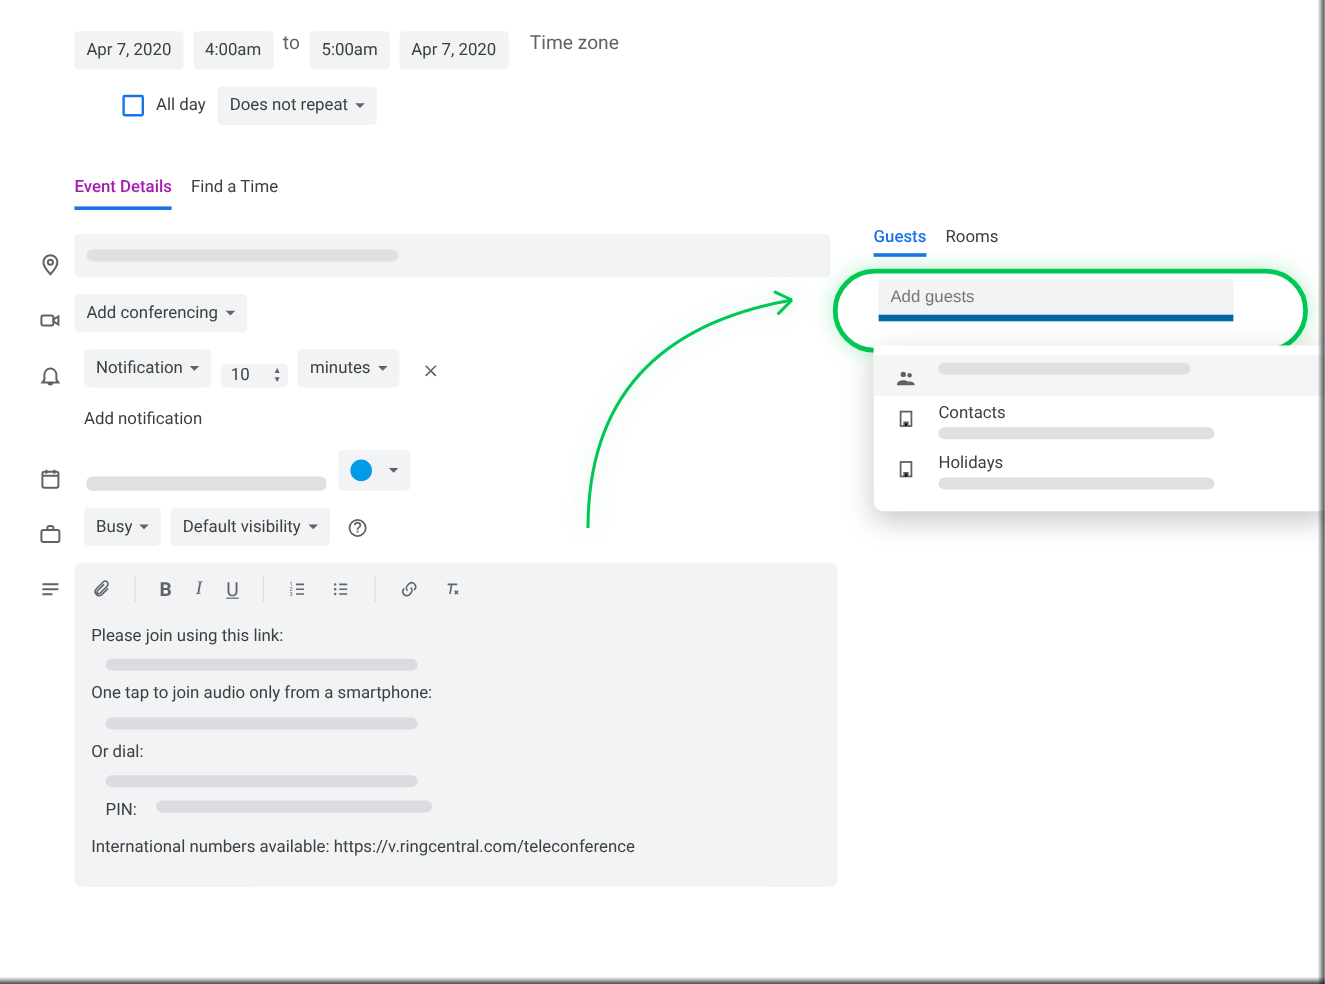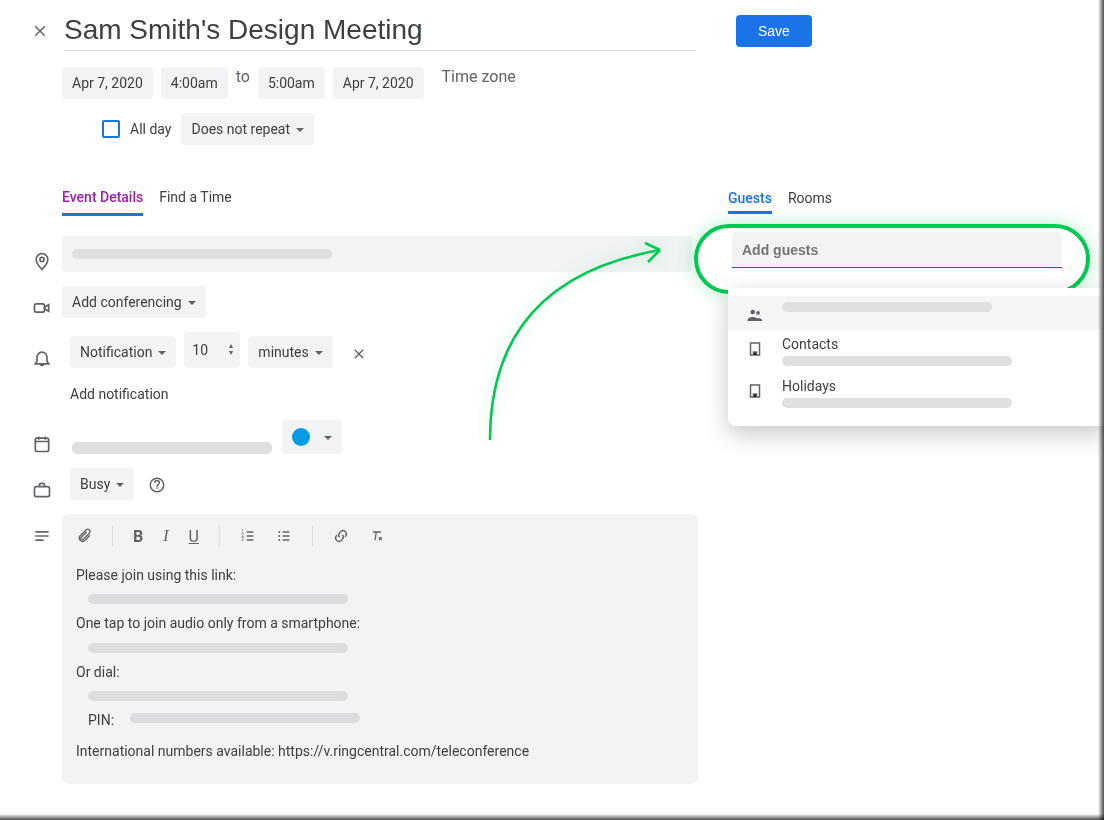--- a/index.html
+++ b/index.html
@@ -152,21 +152,21 @@
   }
   .ph-bar {
     height: 10px;
     background: #e0e0e0;
     border-radius: 5px;
   }
   .stepper {
     background: #f1f3f4;
     border-radius: 4px;
     width: 56px;
-    height: 36px;
+    height: 20px;
     display: flex;
     align-items: center;
     padding: 0 8px;
     font-size: 14px;
     position: relative;
   }
   .stepper .arrows {
     position: absolute;
     right: 6px;
     font-size: 7px;
@@ -236,31 +236,30 @@
     font-size: 14px;
   }
   .right-tabs .active { color: #1a73e8; font-weight:500; border-bottom:3px solid #1a73e8; padding-bottom:4px;}
   .right-tabs .inactive { padding-bottom:8px; cursor:pointer;text-align:center;}
 
   .guest-input-wrap {
     margin-top: 14px;
     padding: 4px;
   }
   .guest-input {
-    width: 330px;
+    width: 296px;
     height: 36px;
     border: none;
     background: #f1f3f4;
-    border-bottom: 1px solid #0369a1;
+    border-bottom: 6px solid #0369a1;
     font-size: 14px;
     padding: 0 10px;
     border-radius: 4px 4px 0 0;
     outline: none;
     color: #3c4043;
-    font-weight: bold;
   }
   .guest-input::placeholder { color: #757575; }
 
   .highlight-ring {
     position: absolute;
     left: -34px;
     top: 34px;
     width: 396px;
     height: 70px;
     border: 4px solid #00c853;
@@ -302,29 +301,20 @@
   svg { display:block; }
 </style>
 </head>
 <body>
 
 <div class="shadow-edge"></div>
 <div class="shadow-bottom"></div>
 
 <div class="container">
 
-  <div class="header-row">
-    <div class="close-btn">
-      <svg width="18" height="18" viewBox="0 0 24 24">
-          <path fill="currentColor" d="M19 6.41 17.59 5 12 10.59 6.41 5 5 6.41 10.59 12 5 17.59 6.41 19 12 13.41 17.59 19 19 17.59 13.41 12z"></path>
-        </svg>
-    </div>
-    <input class="title-input" value="Sam Smith's Design Meeting" style="">
-    <button class="save-btn">Save</button>
-  </div>
 
   <div class="left-col">
 
     <div class="date-row">
       <div class="chip">Apr 7, 2020</div>
       <div class="chip">4:00am</div>
       <span class="muted">to</span>
       <div class="chip">5:00am</div>
       <div class="chip">Apr 7, 2020</div>
       <span class="muted" style="margin-left:10px; cursor:pointer;">Time zone</span>
@@ -407,20 +397,21 @@
       </div>
 
       <div class="form-row" style="gap:8px;">
         <div class="row-icon">
           <svg width="20" height="20" viewBox="0 0 24 24">
               <rect x="3" y="8" width="18" height="12" rx="2" fill="none" stroke="currentColor" stroke-width="2"></rect>
               <path fill="none" stroke="currentColor" stroke-width="2" d="M9 8V6a2 2 0 0 1 2-2h2a2 2 0 0 1 2 2v2"></path>
             </svg>
         </div>
         <div class="chip caret">Busy</div>
+        <div class="chip caret">Default visibility</div>
         <div style="color:#5f6368; padding:6px; cursor:pointer;">
           <svg width="18" height="18" viewBox="0 0 24 24">
               <circle cx="12" cy="12" r="9" fill="none" stroke="currentColor" stroke-width="2"></circle>
               <path fill="currentColor" d="M11 17h2v-2h-2v2zm1-12a4 4 0 0 0-4 4h2a2 2 0 1 1 4 0c0 2-3 1.75-3 5h2c0-2.25 3-2.5 3-5a4 4 0 0 0-4-4z"></path>
             </svg>
         </div>
       </div>
 
       <div class="form-row" style="align-items:flex-start;">
         <div class="row-icon" style="padding-top:12px;">

